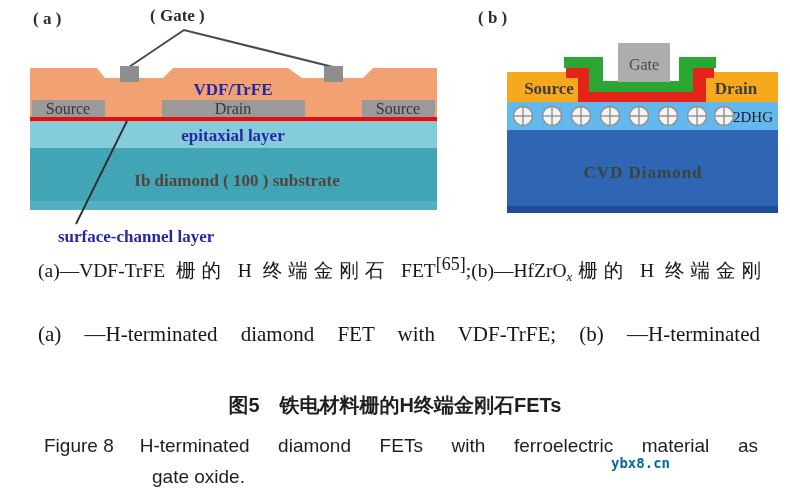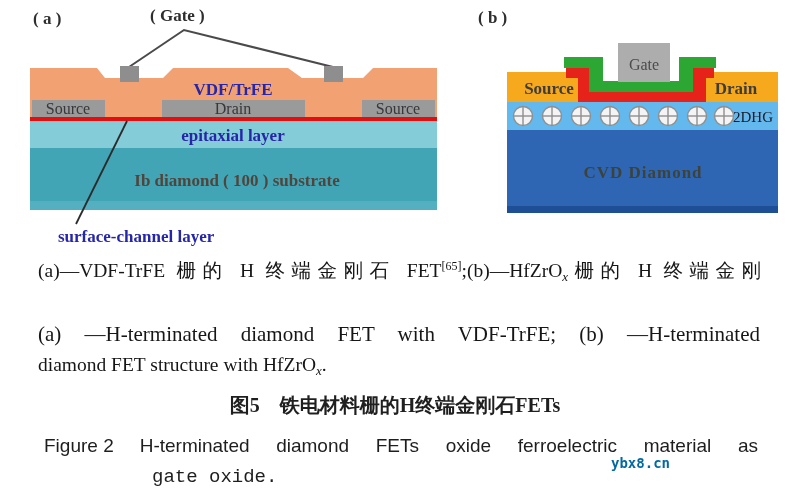--- a/index.html
+++ b/index.html
@@ -8,30 +8,30 @@
   #diagram-svg{position:absolute;left:0;top:0;}
 
   
   .txt{position:absolute;white-space:nowrap;}
   .zh-cap1{left:38px;top:258px;width:723px;font-size:19.5px;white-space:normal;
            text-align:justify;text-align-last:justify;line-height:26px;}
   .zh-cap2{left:38px;top:288px;font-size:19.5px;}
   .en-cap1{left:38px;top:321px;width:722px;font-size:21px;white-space:normal;
            text-align:justify;text-align-last:justify;line-height:26px;}
   .en-cap2{left:38px;top:354px;font-size:19.5px;}
-  .sup{font-size:12px;position:relative;top:-7px;margin-top:38px;}
+  .sup{font-size:18px;position:relative;top:-7px;margin-top:38px;}
   .sub{font-size:13px;font-style:italic;position:relative;top:4px;}
   .fig-zh{left:0;top:392px;width:790px;text-align:center;
-          font-family:Liberation Serif, serif;
+          font-family:Liberation Sans, sans-serif;
           font-weight:bold;font-size:20px;color:#1f1f1f;}
   .fig-en{position:absolute;left:44px;top:435px;width:714px;display:flex;gap:26px;
           font-family:"Liberation Sans","DejaVu Sans",sans-serif;
           font-size:19px;color:#1e1e1e;}
   .fig-en-text{flex:1;text-align:justify;text-align-last:justify;}
-  .fig-en2{left:152px;top:466px;font-family:Liberation Mono, monospace;
+  .fig-en2{left:152px;top:466px;font-family:Liberation Sans, sans-serif;
            font-size:19px;color:#1e1e1e;}
   .watermark{left:611px;top:455px;font-family:"DejaVu Sans Mono",monospace;
              font-weight:bold;font-size:14px;color:#0369a1;}
 
   
   text{font-family:"Liberation Serif","DejaVu Serif",serif;}
   .panel-label{font-size:17px;font-weight:bold;fill:#2e2e2e;}
   .blue-label{font-size:17px;font-weight:bold;fill:#2626A8;}
   .electrode-label-a{font-size:16px;fill:#37373C;}
   .substrate-label-a{font-size:17px;font-weight:bold;fill:#50453C;}
@@ -158,26 +158,25 @@
       <text class="dhg-label" x="733" y="122">2DHG</text>
       <text class="cvd-label" x="643" y="178" text-anchor="middle">CVD Diamond</text>
     </g>
   </svg>
 
   <div class="txt zh-cap1"><span>(a)—VDF-TrFE 栅的 H 终端金刚石 FET</span><span class="sup">[65]</span><span>;(b)—HfZrO</span><span class="sub">x</span><span>栅的 H 终端金刚</span></div>
 
 
   <div class="txt en-cap1">(a) —H-terminated diamond FET with VDF-TrFE; (b) —H-terminated</div>
 
-  <div class="txt en-cap2"><span>diamond FET structure with HfZrO</span><span class="sub">x</span><span>.</span></div>
 
   <div class="txt fig-zh">图5　铁电材料栅的H终端金刚石FETs</div>
 
   <div class="fig-en">
-    <span>Figure 2</span>
-    <div class="fig-en-text">H-terminated diamond FETs oxide ferroelectric material as</div>
+    <span>Figure 8</span>
+    <div class="fig-en-text">H-terminated diamond FETs with ferroelectric material as</div>
   </div>
 
   <div class="txt fig-en2">gate oxide.</div>
 
   <div class="txt watermark">ybx8.cn</div>
 
 </div>
 
 </body></html>

